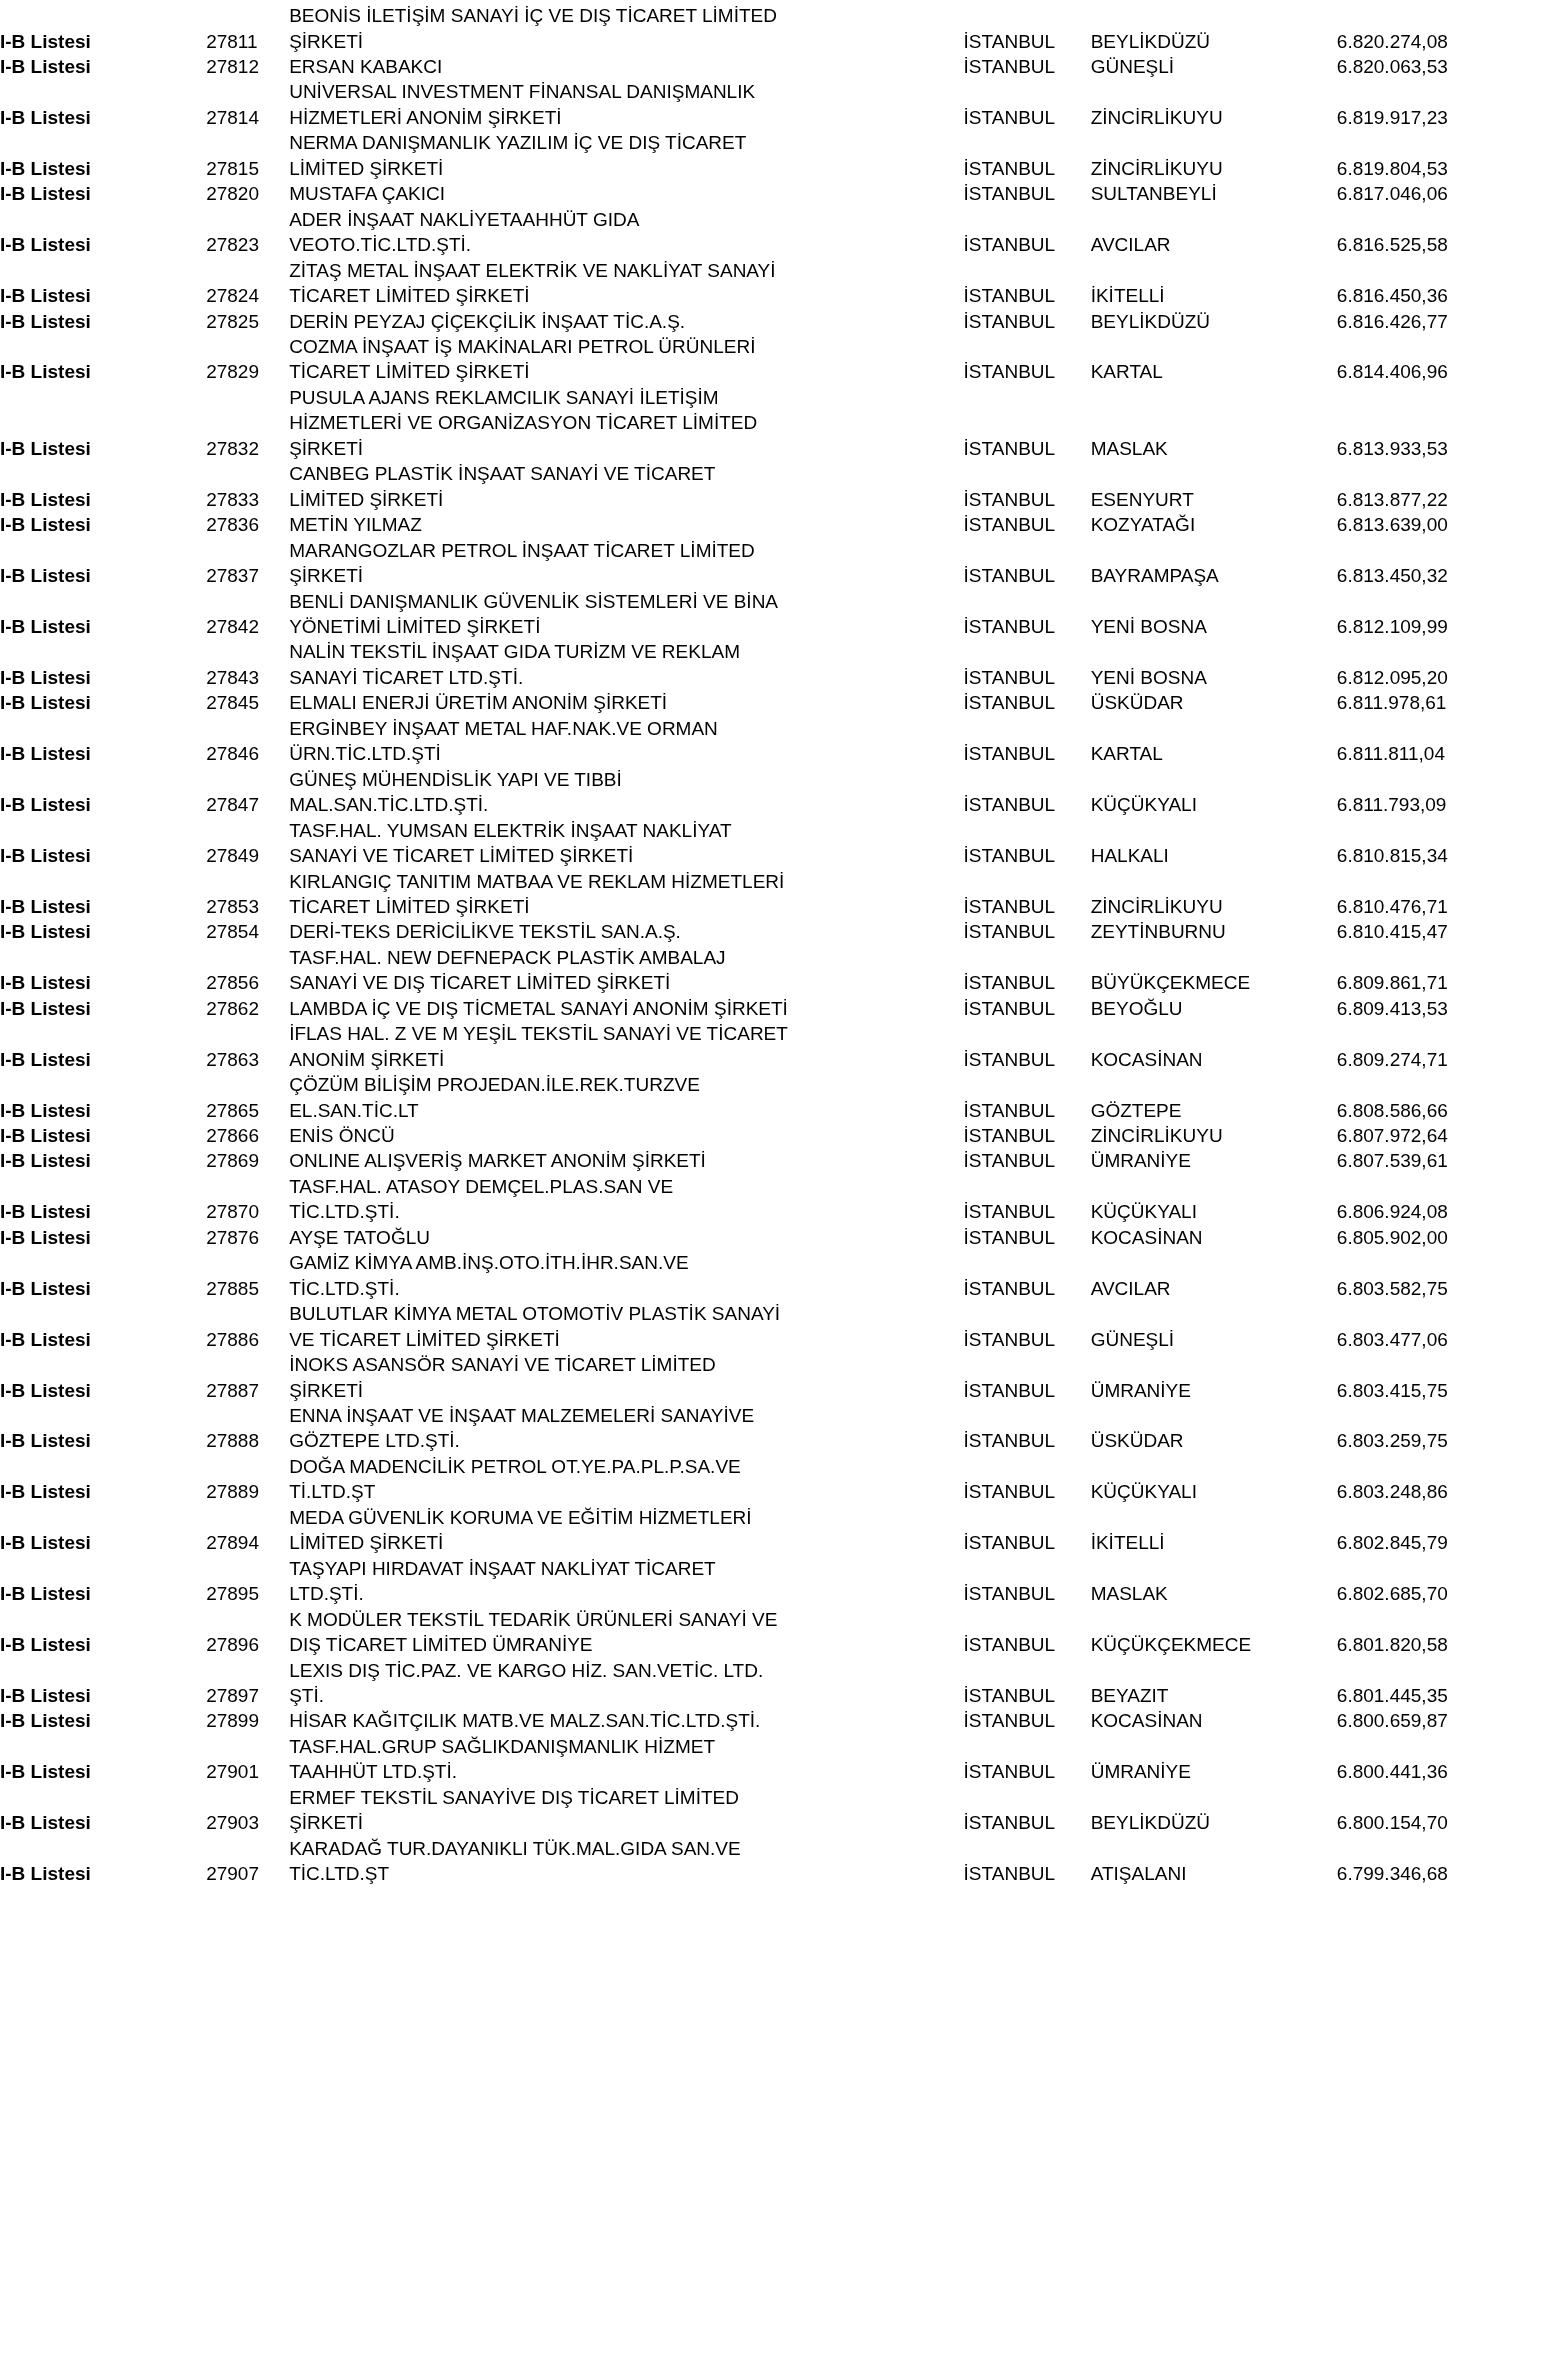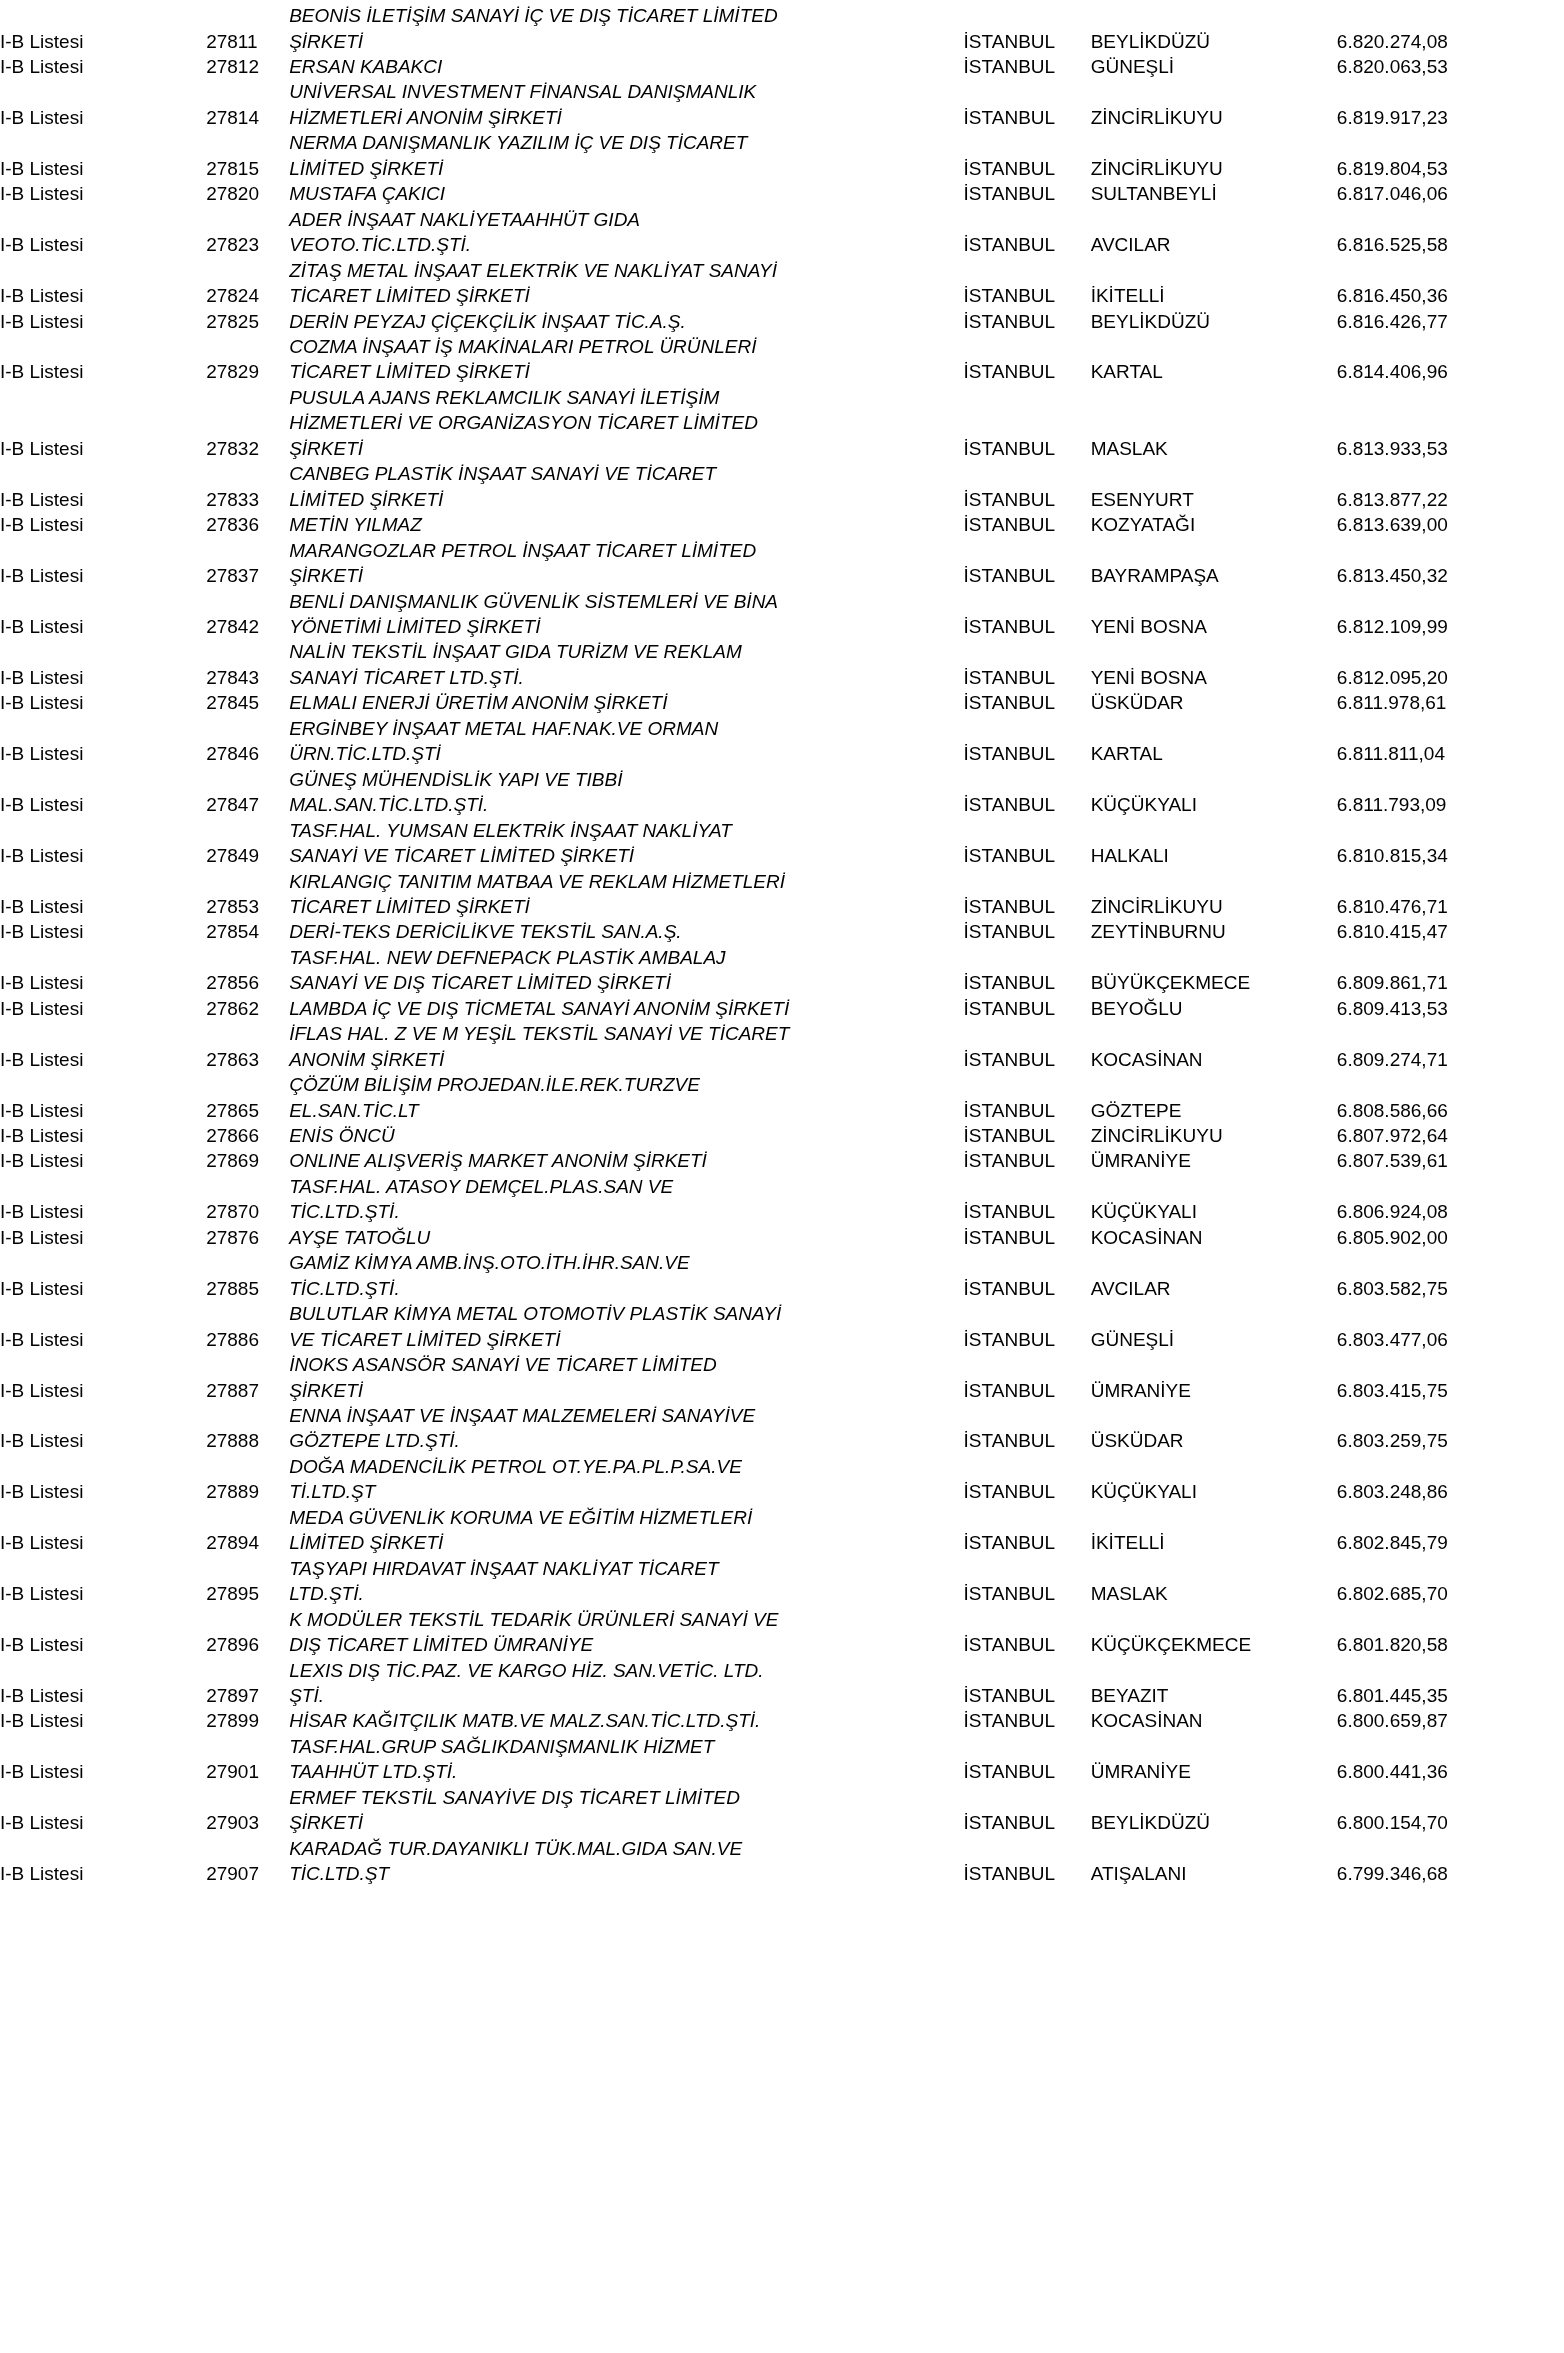--- a/index.html
+++ b/index.html
@@ -35,28 +35,28 @@
     border: 0;
   }
   
   col.c-list  { width: 206px; }
   col.c-no    { width: 83px; }
   col.c-name  { width: 674px; }
   col.c-city  { width: 127px; }
   col.c-dist  { width: 246px; }
   col.c-amt   { width: 228px; }
 
-  td.list  { padding-left: 3.1px; white-space: nowrap; }
+  td.list  { padding-left: 3.1px; white-space: nowrap; font-weight: bold; }
   td.no    { text-align: left; white-space: nowrap; padding-right: 7.7px; }
   td.name  { padding-right: 6.2px; }
   td.city  { white-space: nowrap; }
   td.dist  { white-space: nowrap; }
   td.amt   { text-align: left; white-space: nowrap; padding-right: 4.6px; }
 
-  .name-lines { display: block; font-style: italic; }
+  .name-lines { display: block; }
   .name-lines span { display: block; }
 </style>
 </head>
 <body>
 
 <div id="doc">
   <table class="ledger">
     <colgroup>
       <col class="c-list">
         <col class="c-no">

